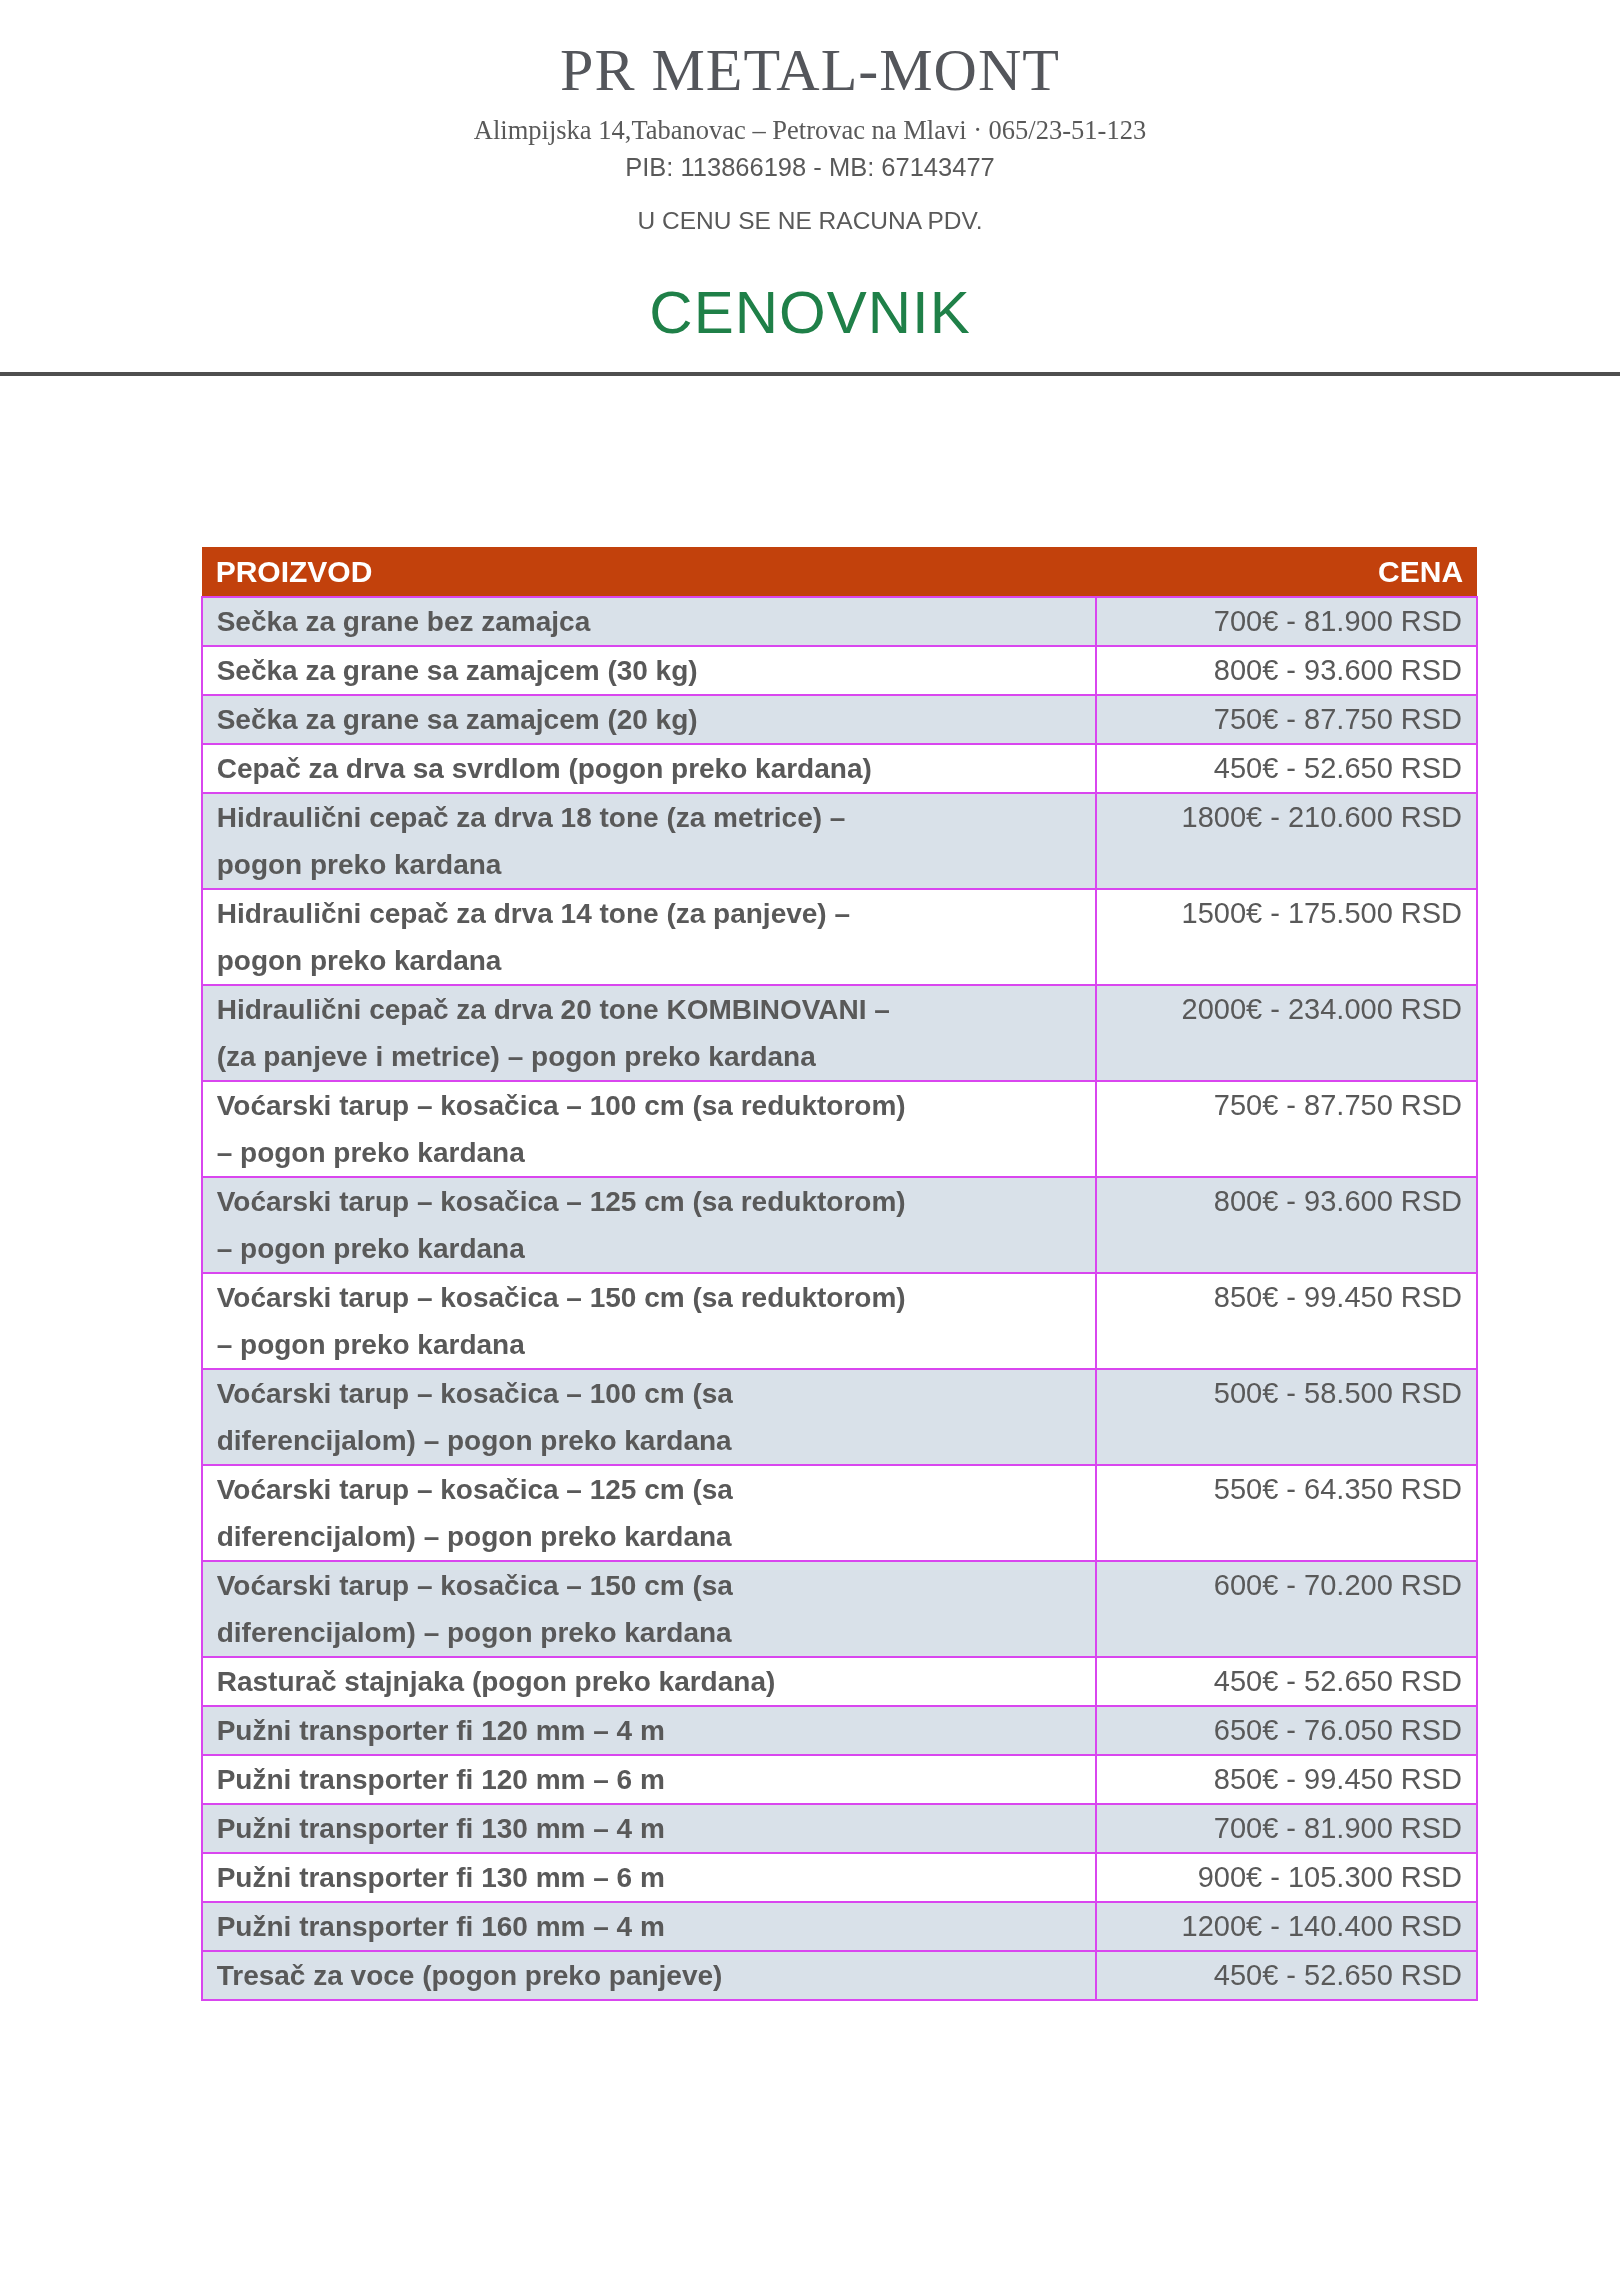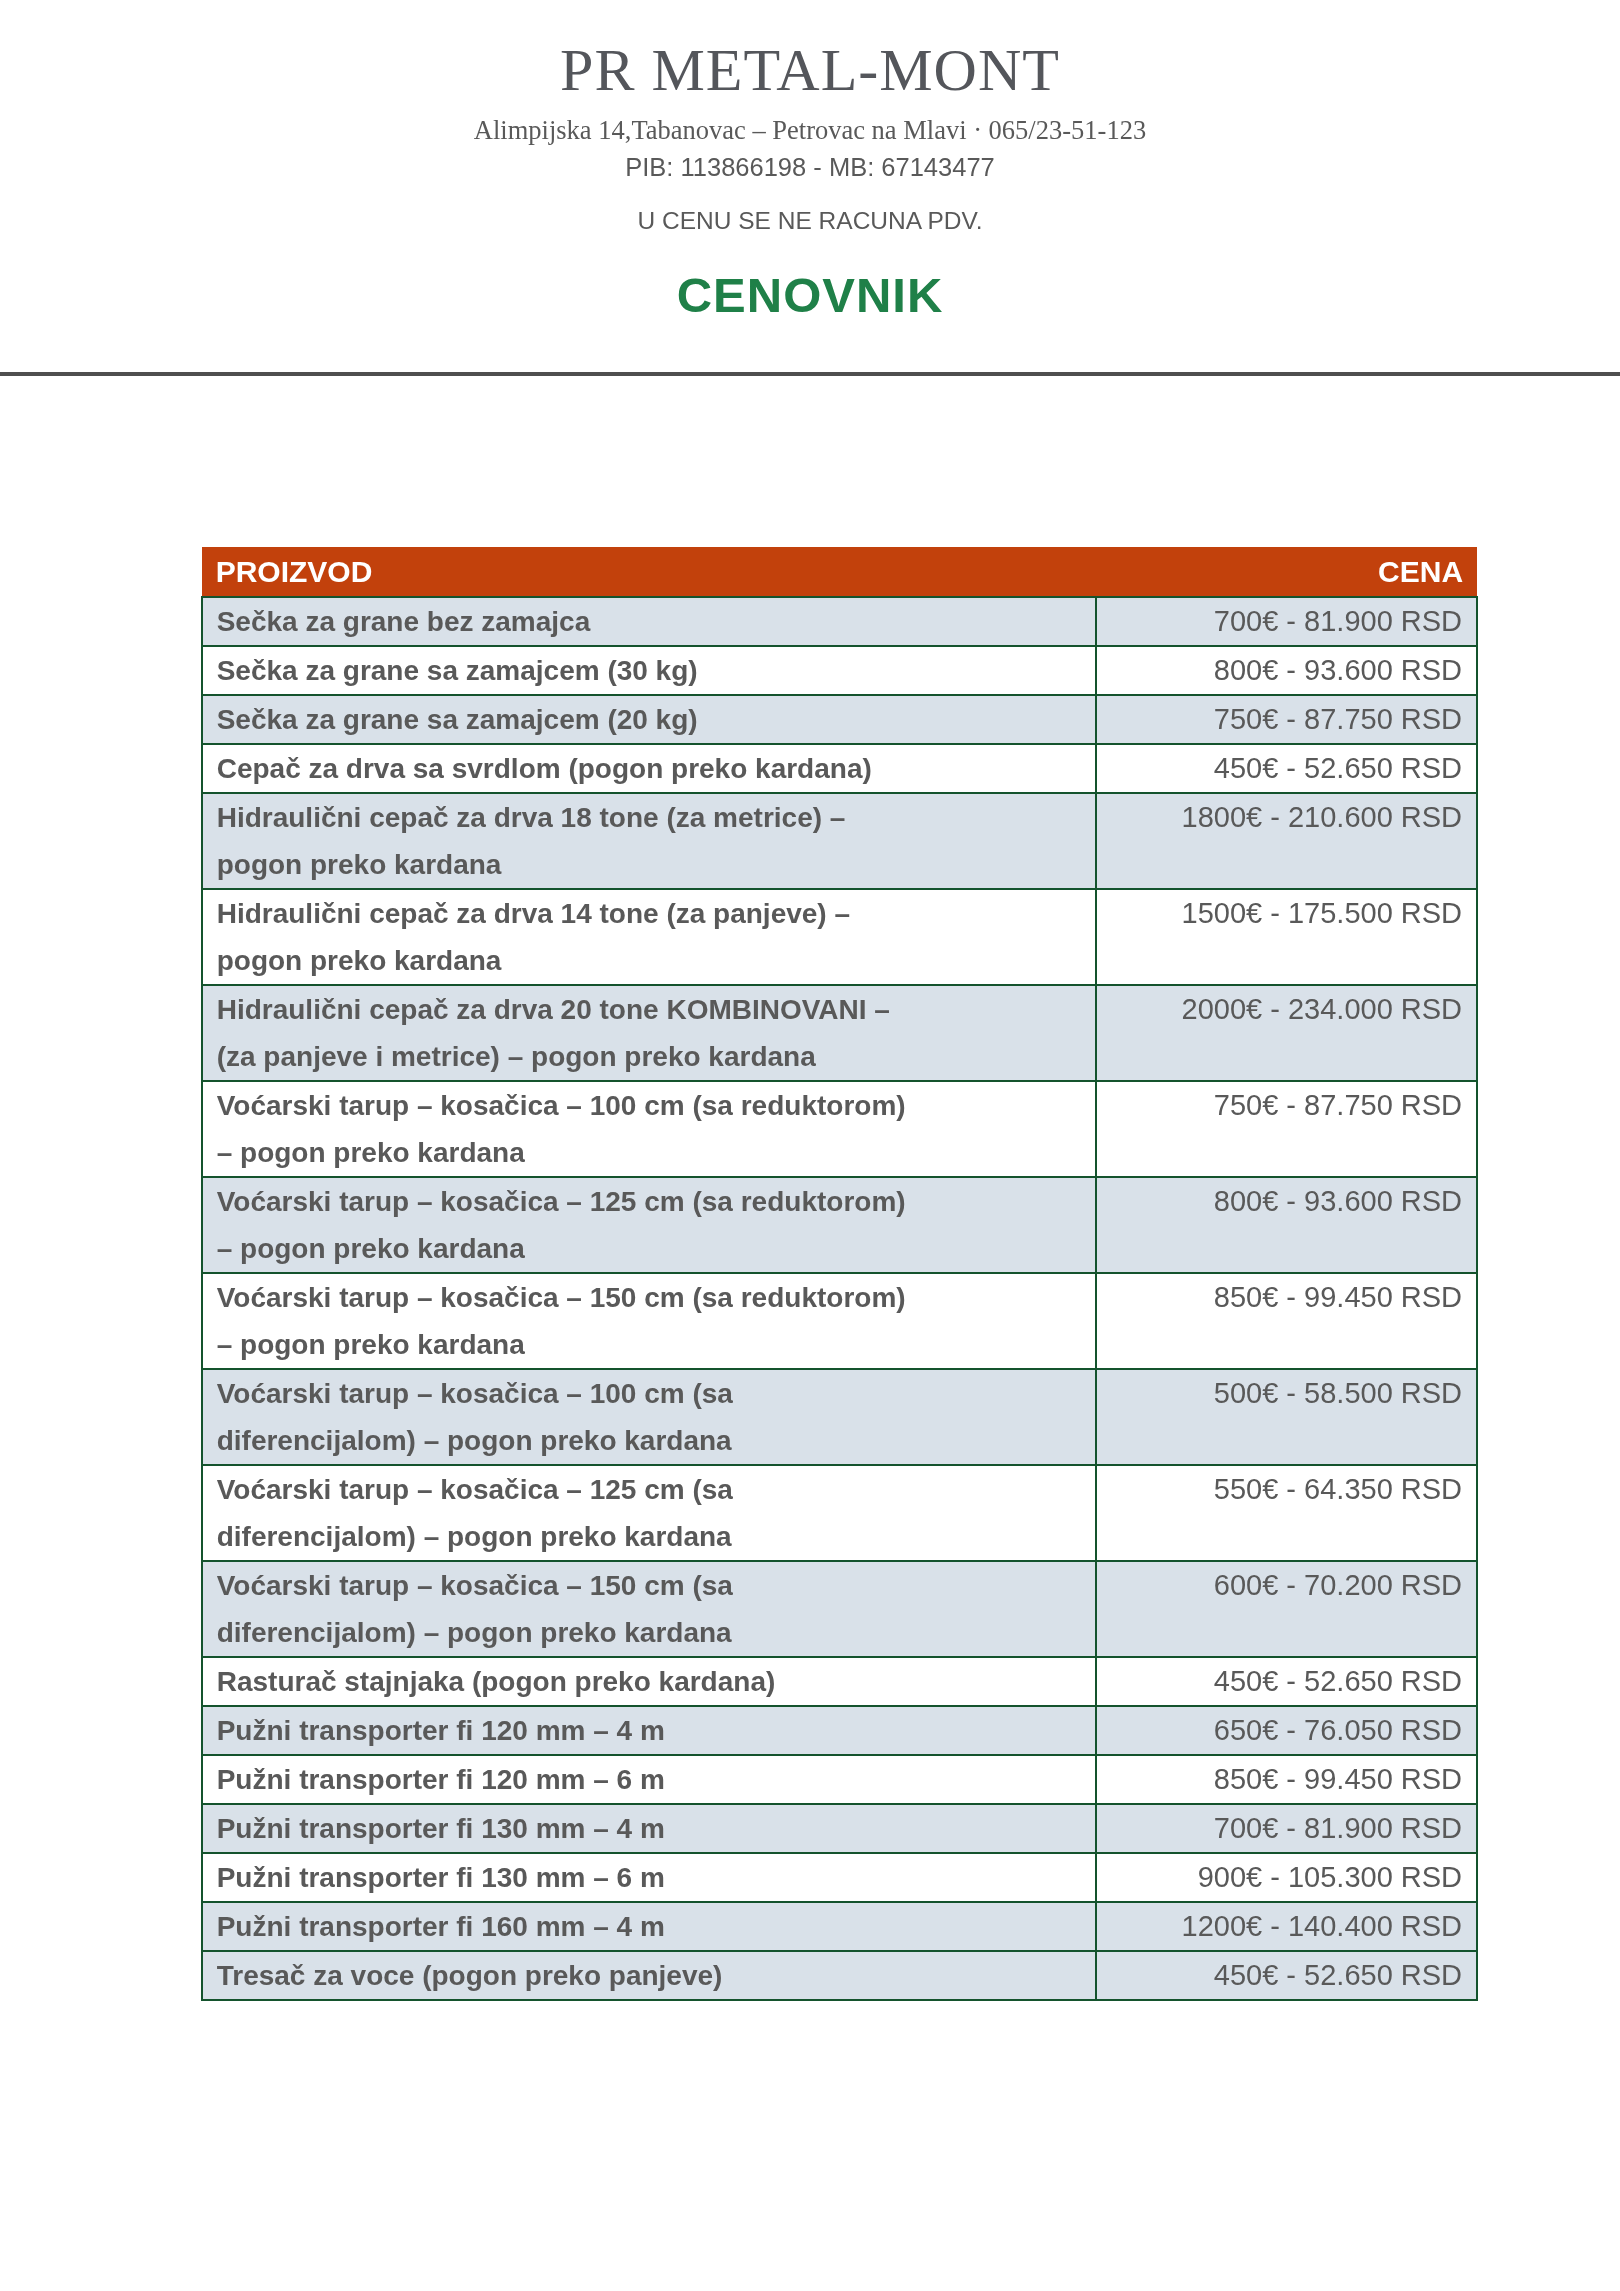--- a/index.html
+++ b/index.html
@@ -47,24 +47,24 @@
     font-size: 25.5px;
     line-height: 1.3;
     margin-top: 3.9px;
   }
   .vat-line {
     font-size: 24.5px;
     line-height: 1.3;
     margin-top: 21px;
   }
   .doc-title {
-    font-size: 49px;
-    font-weight: bold;
+    font-size: 60px;
+    font-weight: normal;
     letter-spacing: 1px;
-    margin-top: 30px;
+    margin-top: 41px;
   }
   
   .header-rule {
     position: absolute;
     top: 372px;
     left: 0;
     width: 100%;
     height: 3.9px;
     background: #4F4F4F;
   }
@@ -84,21 +84,21 @@
     font-size: 30px;
     font-weight: bold;
     height: 49px;
     padding: 0 13.7px;
     border: none;
     vertical-align: middle;
   }
   .price-table th.col-product { text-align: left;  width: 867px; }
   .price-table th.col-price   { text-align: right; width: 353px; }
   .price-table td {
-    border: 2px solid #14532d;
+    border: 2px solid #d946ef;
     vertical-align: top;
     background: #ffffff;
     line-height: 47px;
   }
   .price-table tr.alt td { background: #D9E1E9; }
   td.product-cell {
     font-size: 28px;
     font-weight: bold;
     text-align: left;
     padding: 0 7.8px 0 13.7px;

